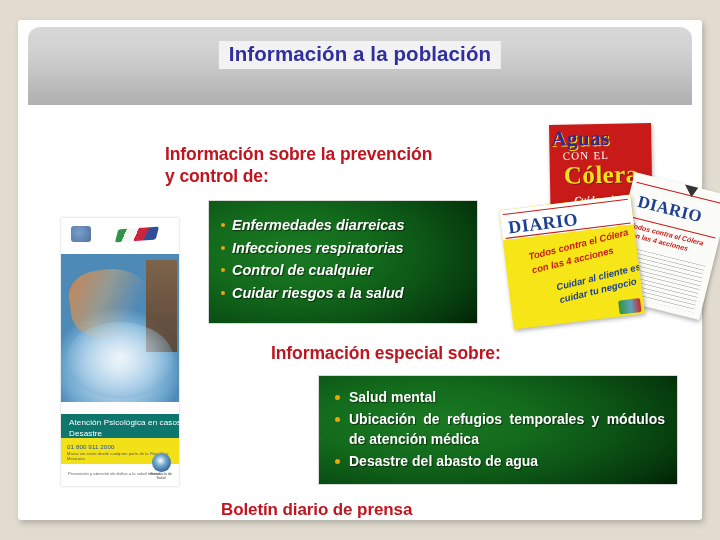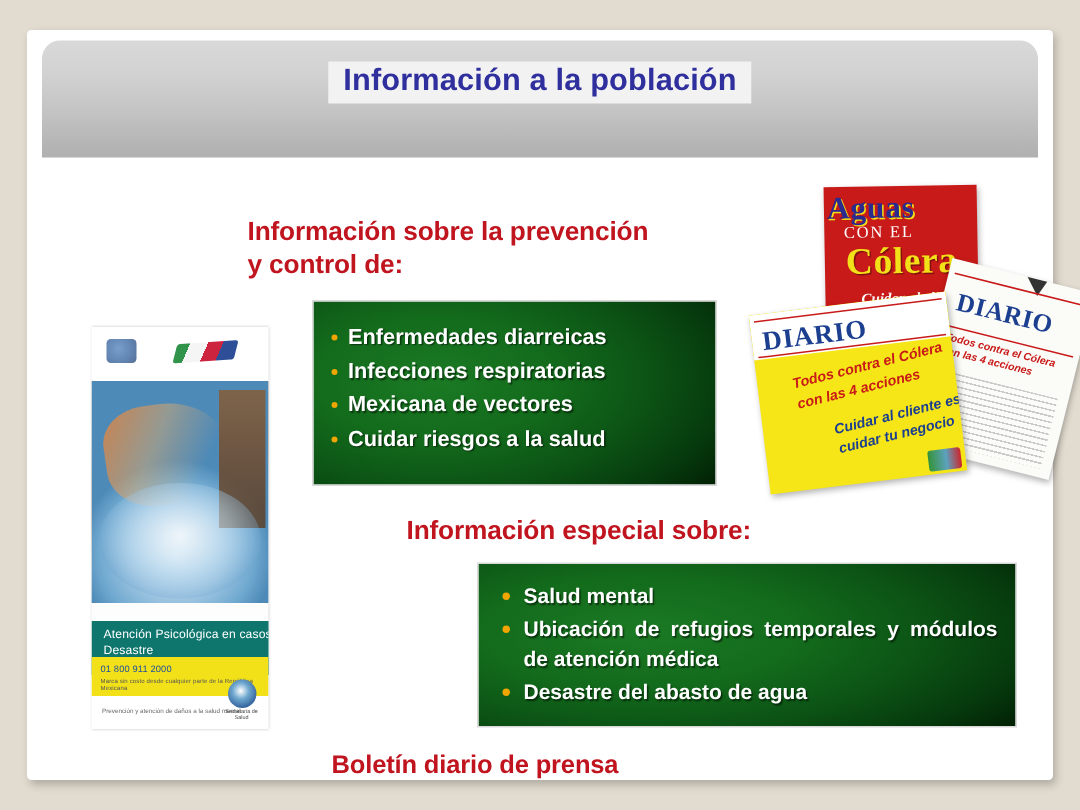--- a/index.html
+++ b/index.html
@@ -86,21 +86,21 @@
   }
   #green-box-especial {
     left: 300px; top: 355px;
     width: 360px; height: 110px;
   }
   .bullet-list {
     list-style: none;
     margin: 0;
     padding: 0;
   }
-  #green-box-prevencion .bullet-list { padding: 13px 0 0 12px; }
+  #green-box-prevencion .bullet-list { padding: 13px 0 0 12px; font-style: italic; }
   #green-box-especial  .bullet-list { padding: 12px 12px 0 14px; }
 
   .bullet-item {
     position: relative;
     color: #ffffff;
     font-weight: bold;
     text-shadow: 1px 1px 1px rgba(0,0,0,0.55);
   }
   #green-box-prevencion .bullet-item {
     font-size: 14.5px;
@@ -461,21 +461,21 @@
         <li class="bullet-item">
           <span class="dot"></span>
           <span class="btext">Enfermedades diarreicas</span>
         </li>
         <li class="bullet-item">
           <span class="dot"></span>
           <span class="btext">Infecciones respiratorias</span>
         </li>
         <li class="bullet-item">
           <span class="dot"></span>
-          <span class="btext">Mexicana de vectores</span>
+          <span class="btext">Control de cualquier</span>
         </li>
         <li class="bullet-item">
           <span class="dot"></span>
           <span class="btext">Cuidar riesgos a la salud</span>
         </li>
       </ul>
     </div>
 
     <div class="red-heading" id="heading-especial">Información especial sobre:</div>
 

